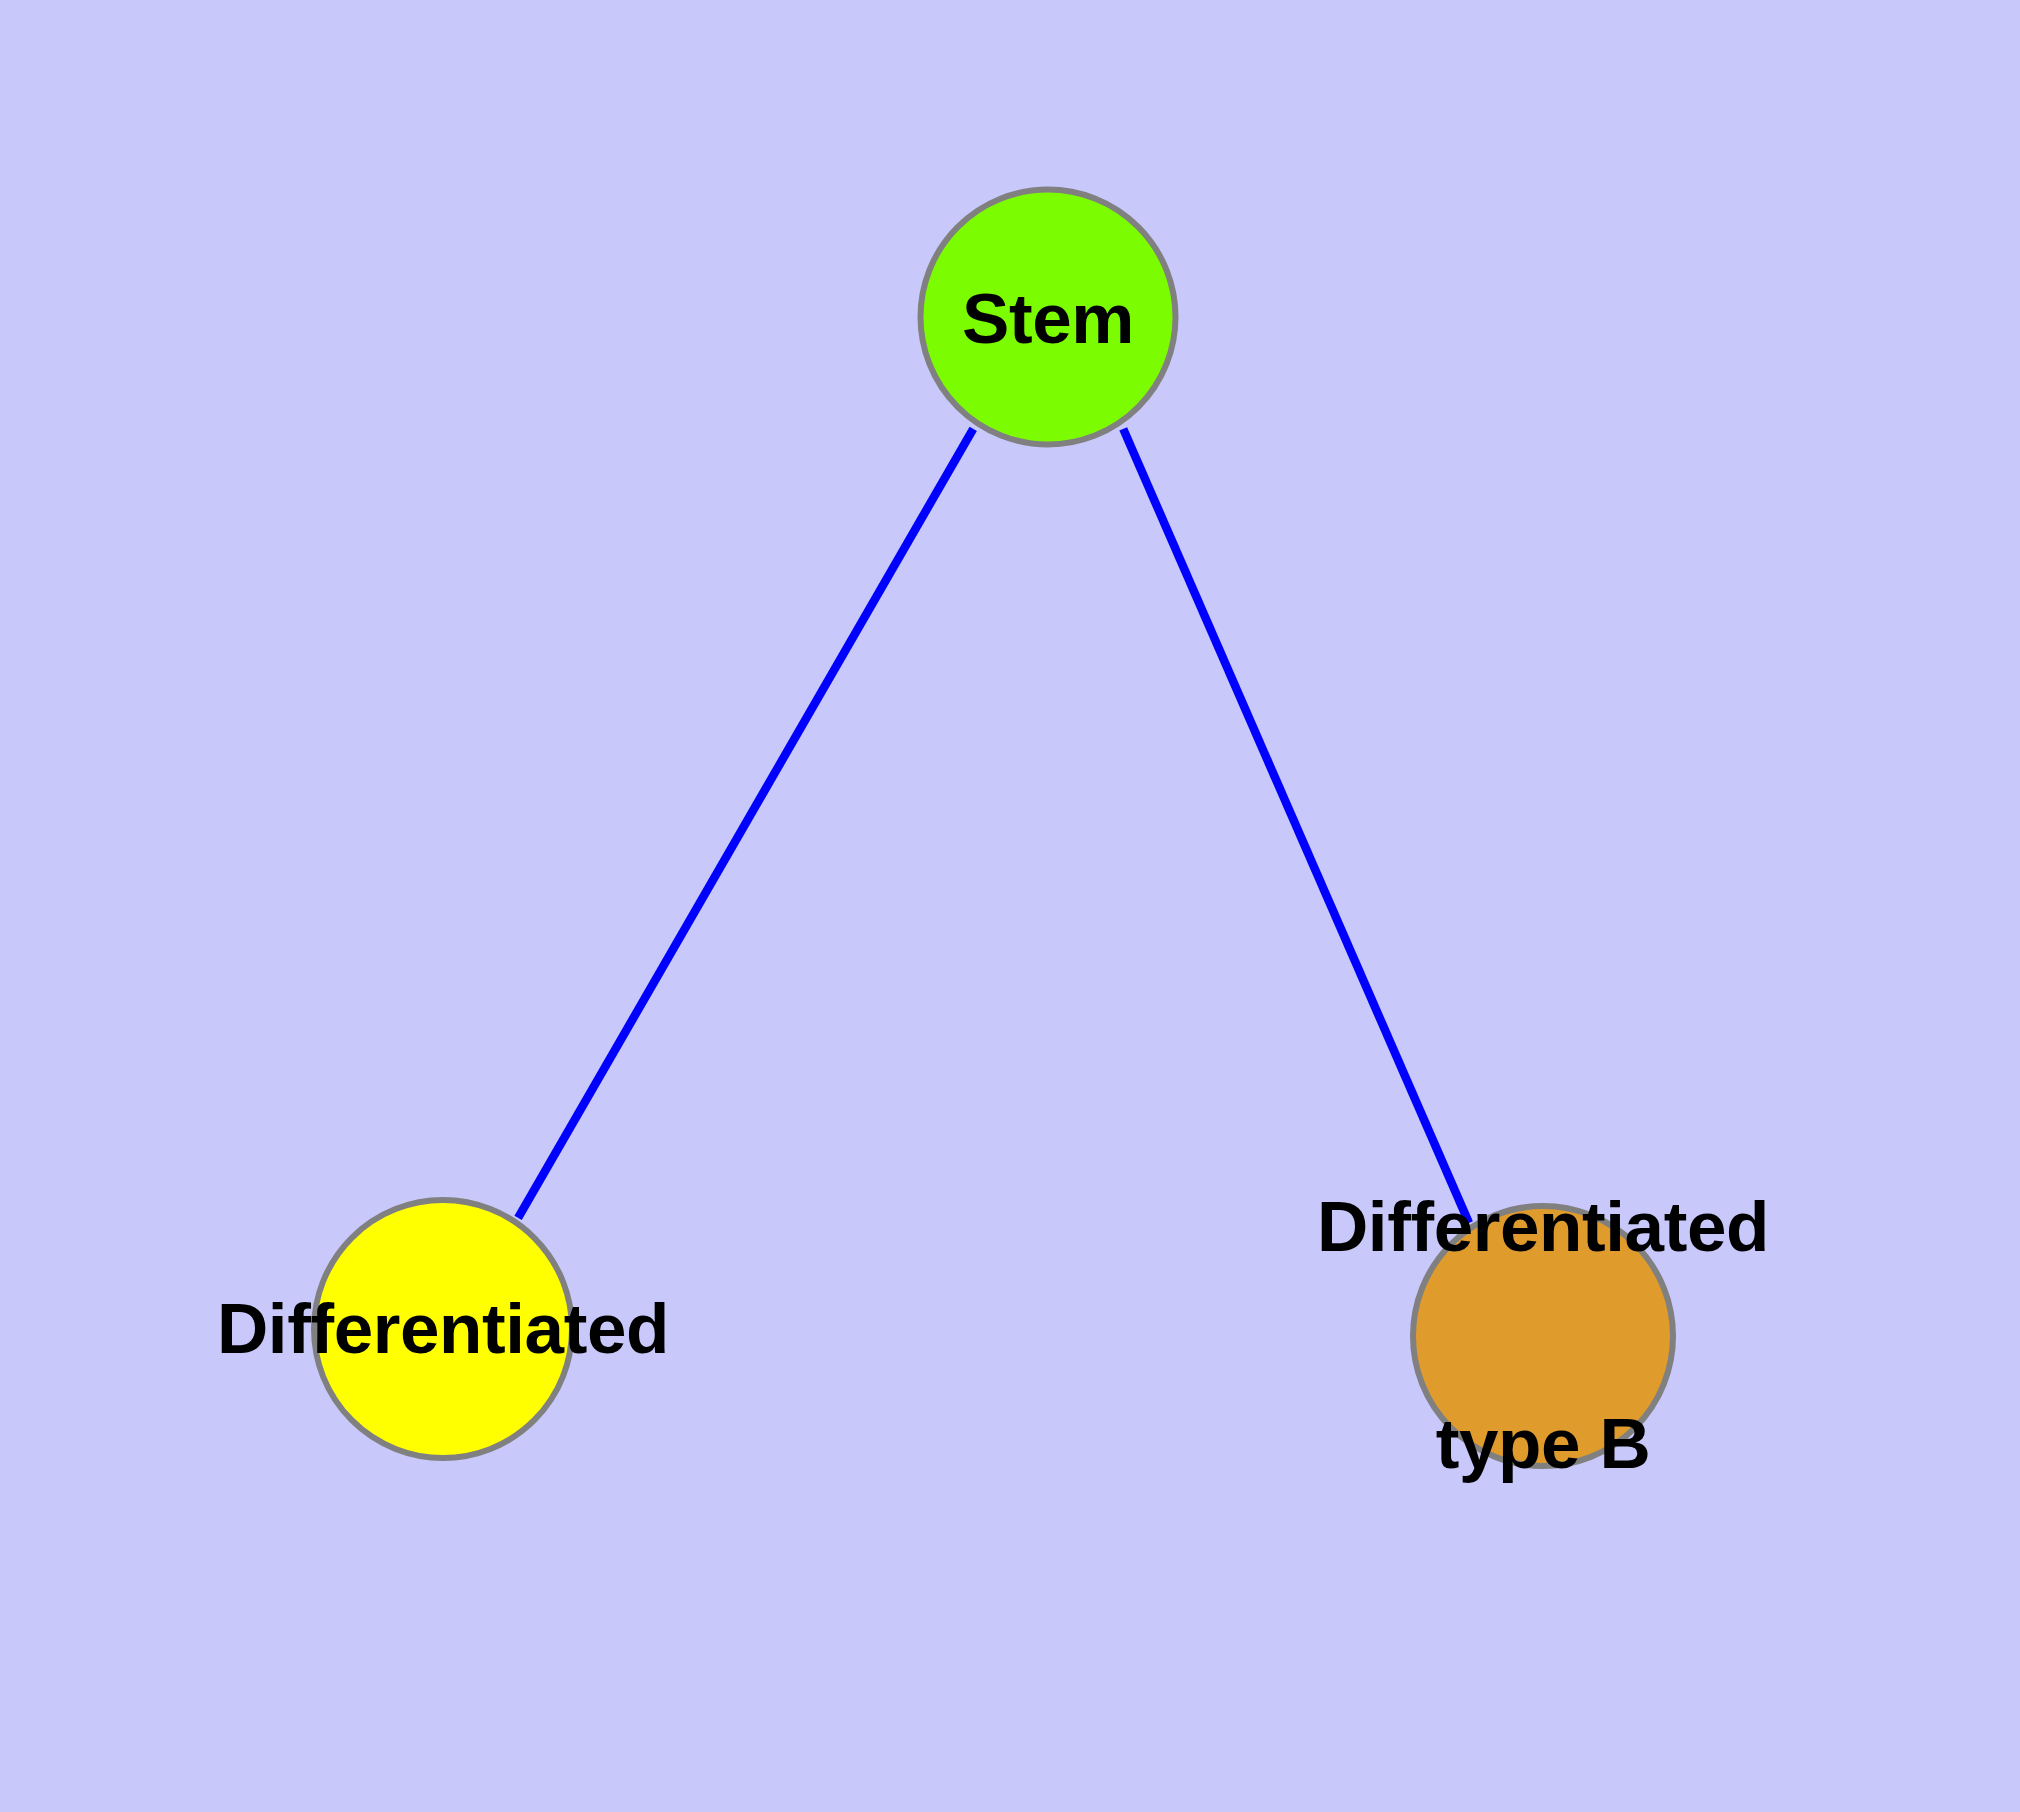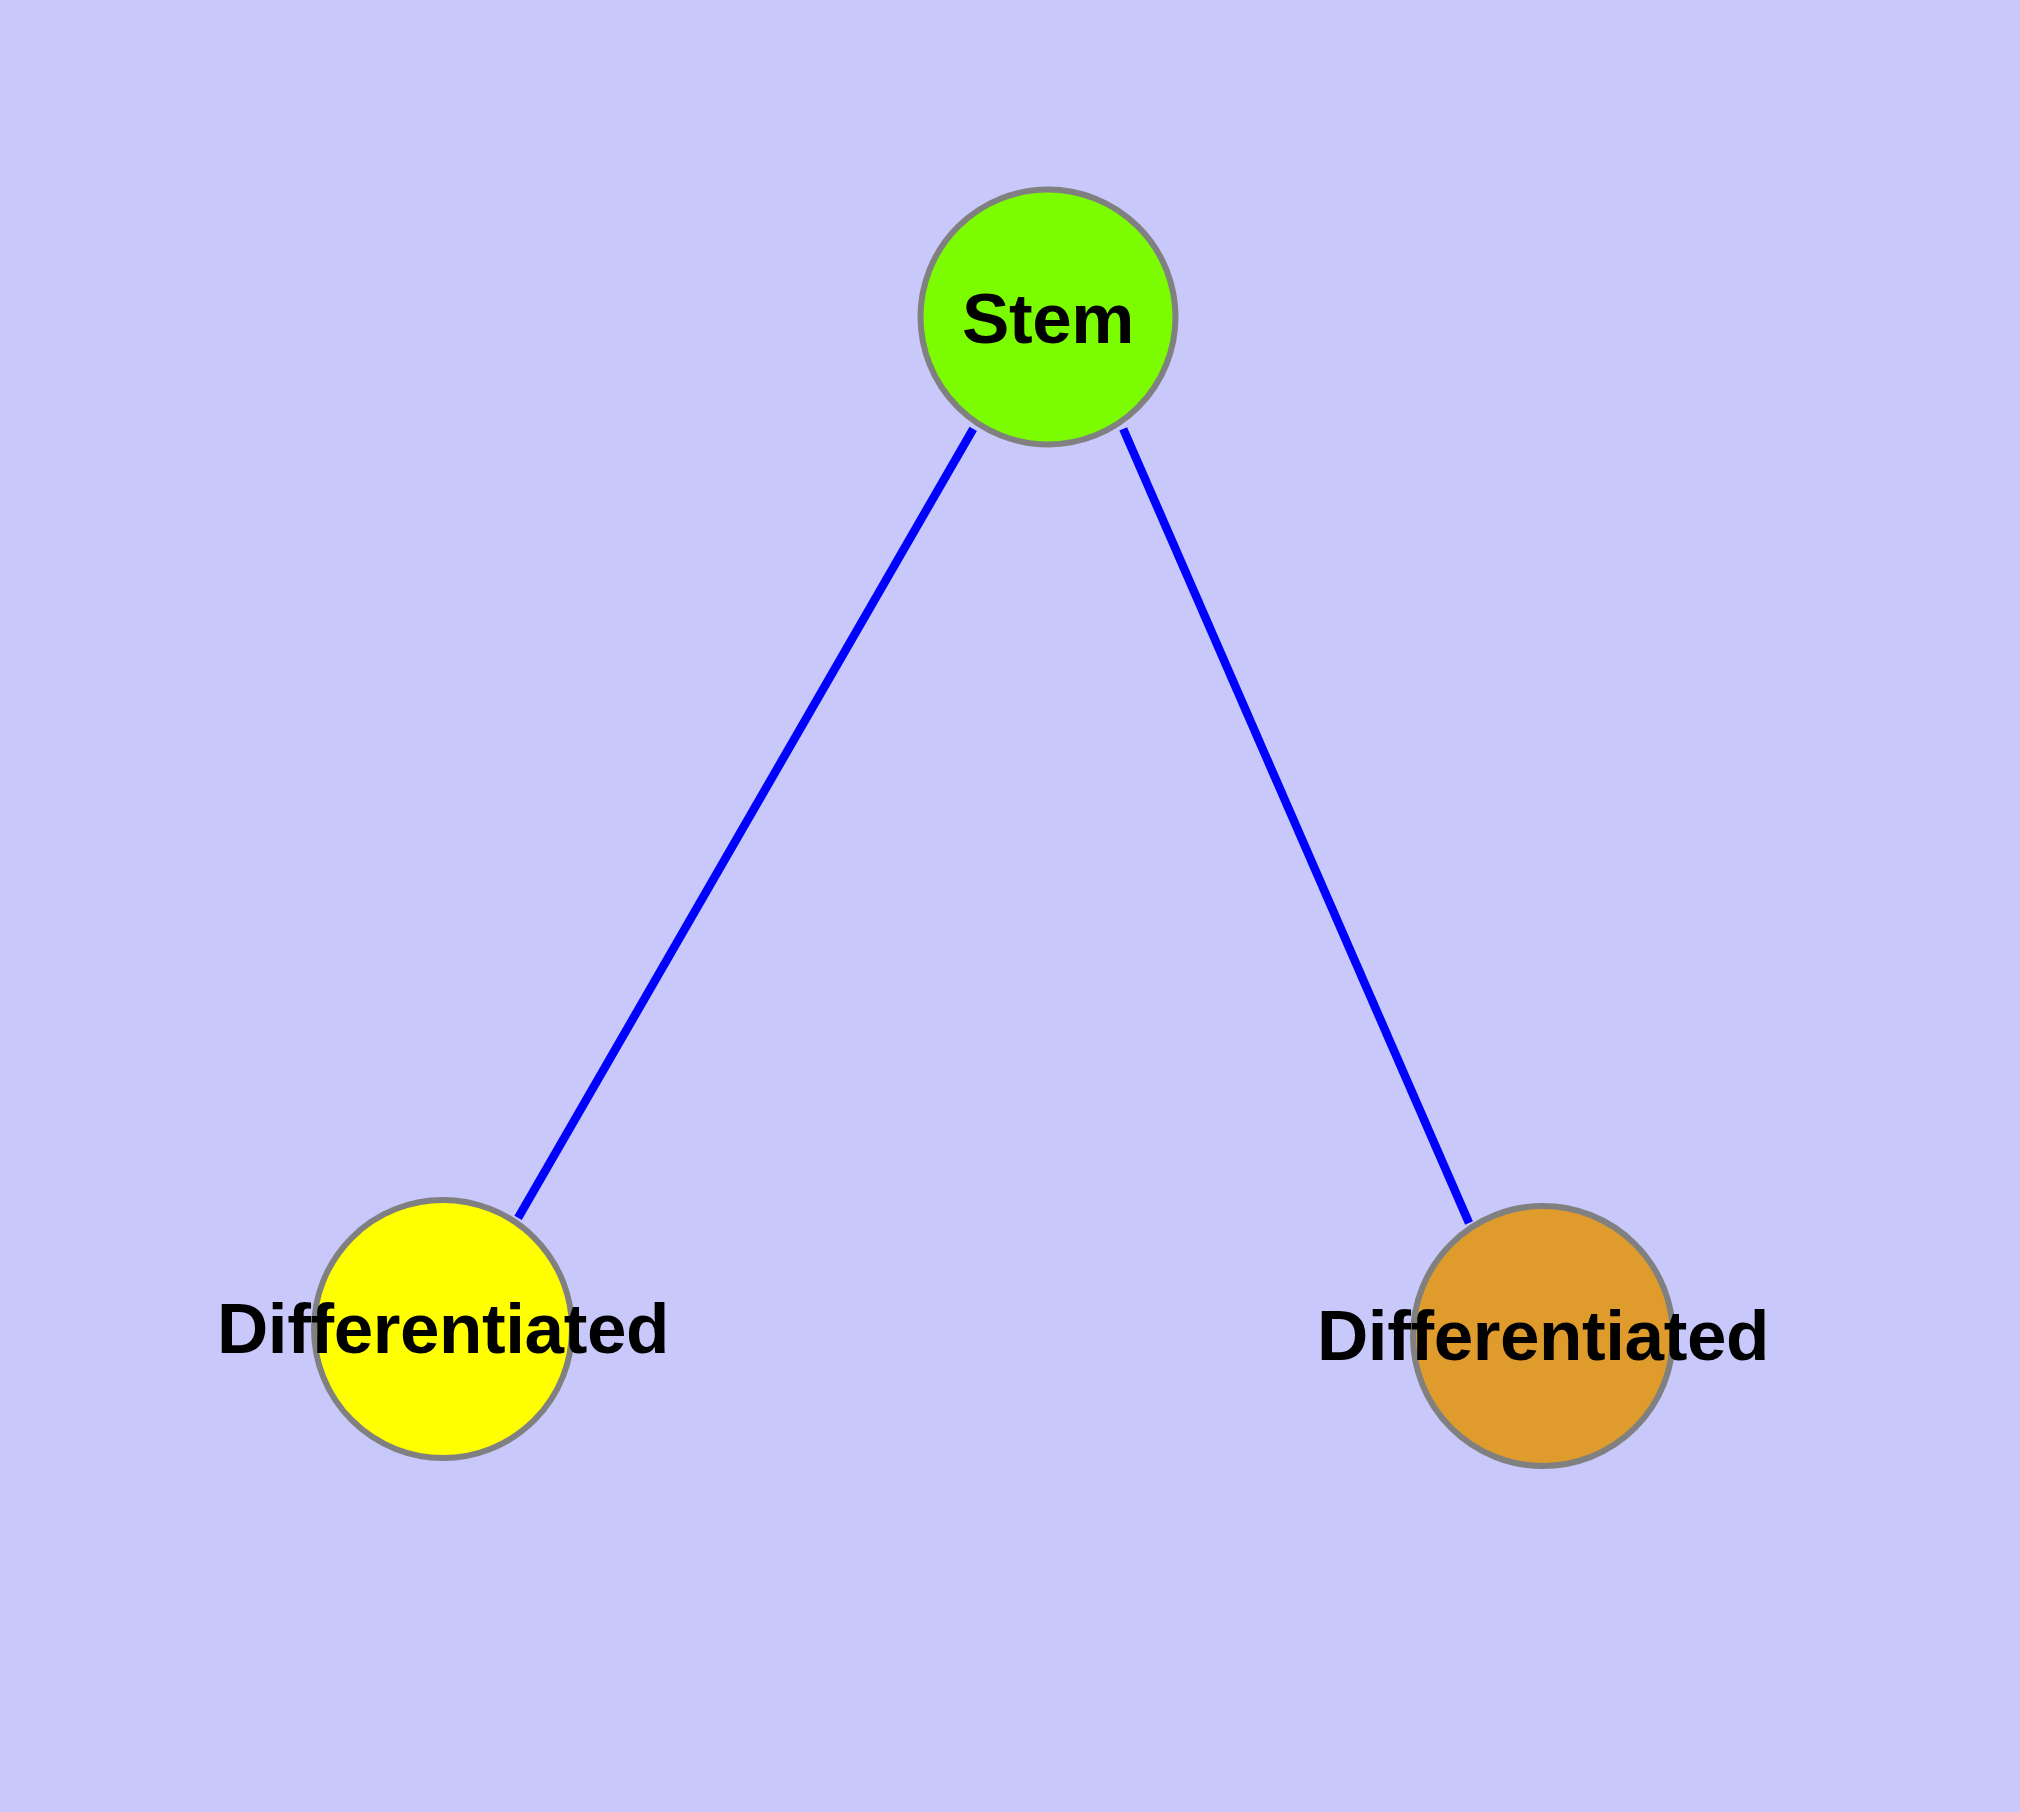--- a/index.html
+++ b/index.html
@@ -98,16 +98,17 @@
   <div class="node-label" id="label-stem">
     <span class="label-line">Stem</span>
   </div>
 
   <div class="node-label" id="label-diff-a">
     <span class="label-line">Differentiated</span>
   </div>
 
   <div class="node-label" id="label-diff-b">
     <span class="label-line">Differentiated</span>
+    <span class="label-line">type B</span>
   </div>
 
 </div>
 
 
 </body></html>

